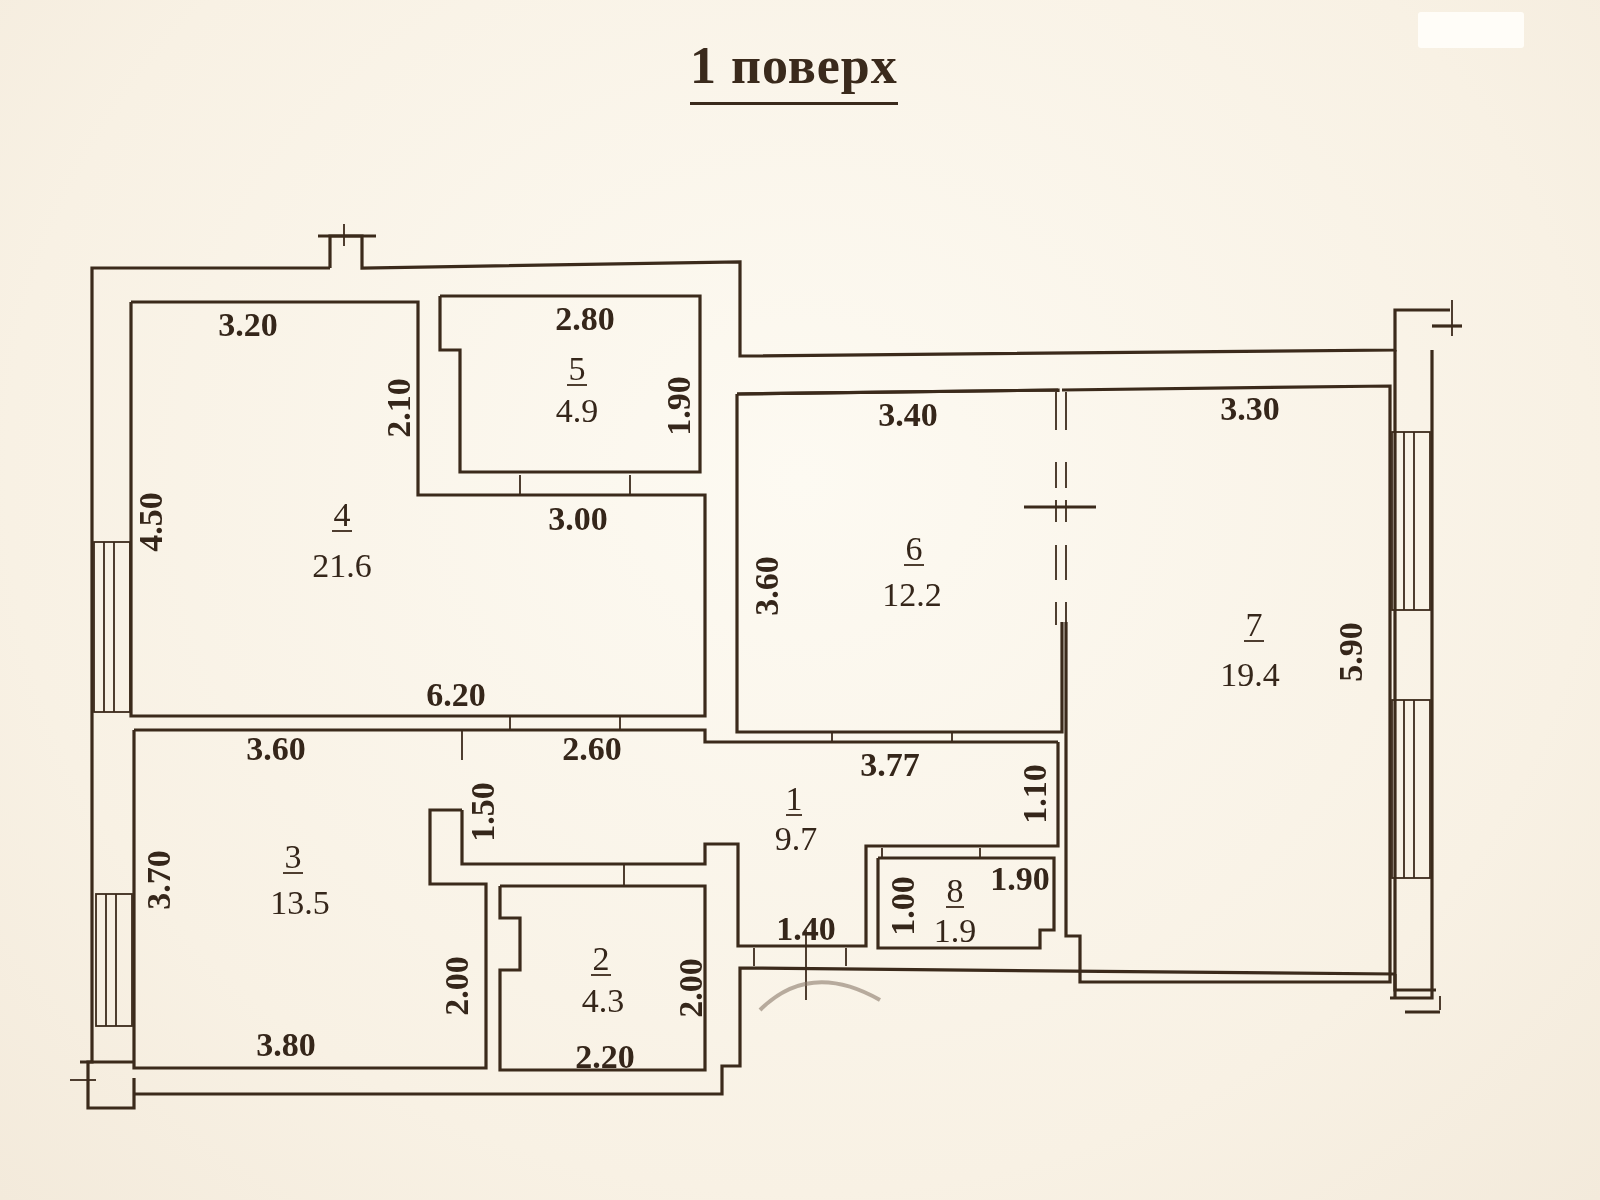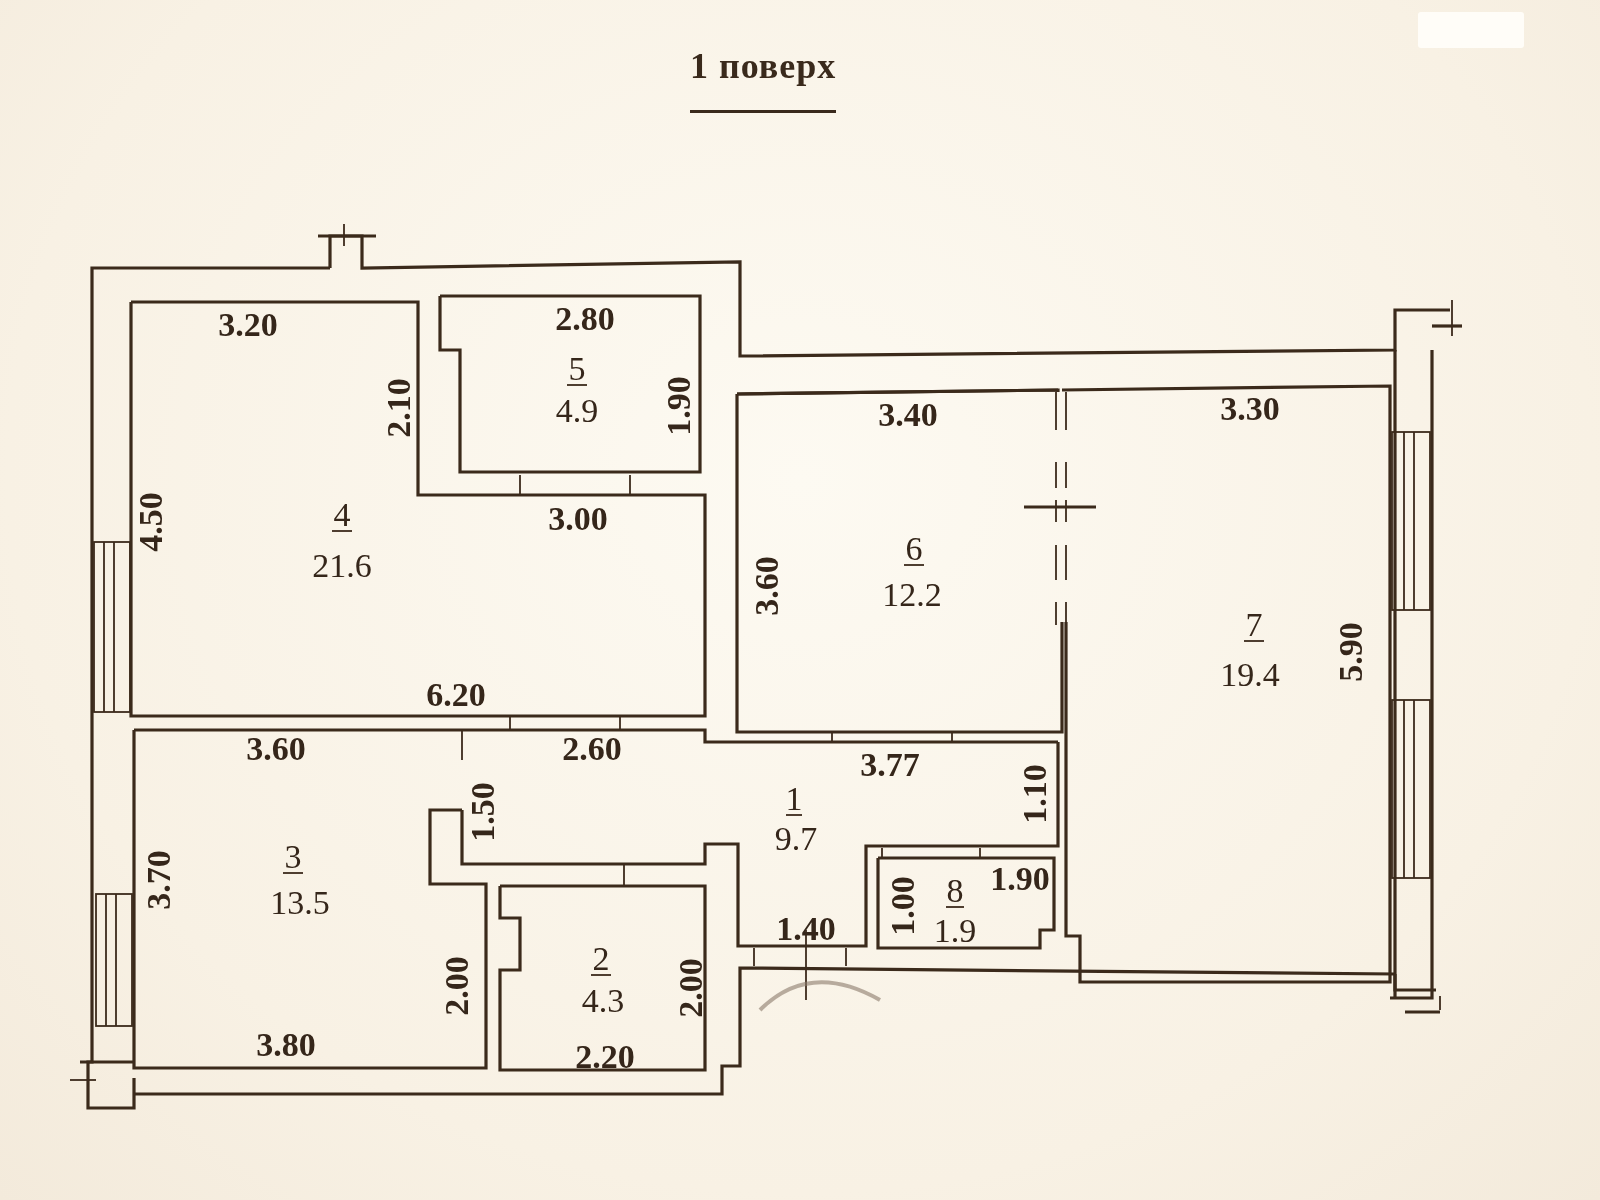--- a/index.html
+++ b/index.html
@@ -1,20 +1,20 @@
 <!DOCTYPE html>
 <html><head>
 <meta charset="utf-8">
 <style>
   html,body{margin:0;padding:0;}
   body{width:1600px;height:1200px;background:#fbf6ec;overflow:hidden;position:relative;
        font-family:"Liberation Serif","DejaVu Serif",serif;}
   .bg{position:absolute;inset:0;background:radial-gradient(ellipse at 50% 40%,#fdfaf2 0%,#f8f1e4 70%,#f3eadb 100%);}
-  .title{position:absolute;left:690px;top:38px;font-size:36px;font-weight:bold;color:#3a2a1c;
-         letter-spacing:1px;border-bottom:3px solid #3a2a1c;line-height:56px;padding-bottom:16px;}
+  .title{position:absolute;left:690px;top:38px;font-size:52px;font-weight:bold;color:#3a2a1c;
+         letter-spacing:1px;border-bottom:3px solid #3a2a1c;line-height:56px;padding-bottom:8px;}
   .stamp{position:absolute;left:1418px;top:12px;width:106px;height:36px;background:#fffdf8;border-radius:3px;}
   svg{position:absolute;left:0;top:0;}
   .w{fill:none;stroke:#3b2a1b;stroke-width:3.2;stroke-linejoin:miter;}
   .t{fill:none;stroke:#3b2a1b;stroke-width:1.8;}
   .dim{font-family:"Liberation Serif","DejaVu Serif",serif;font-size:34px;font-weight:bold;fill:#35261a;}
   .num{font-family:"Liberation Serif","DejaVu Serif",serif;font-size:34px;fill:#35261a;}
   .area{font-family:"Liberation Serif","DejaVu Serif",serif;font-size:34px;fill:#35261a;}
 </style>
 </head>
 <body>

